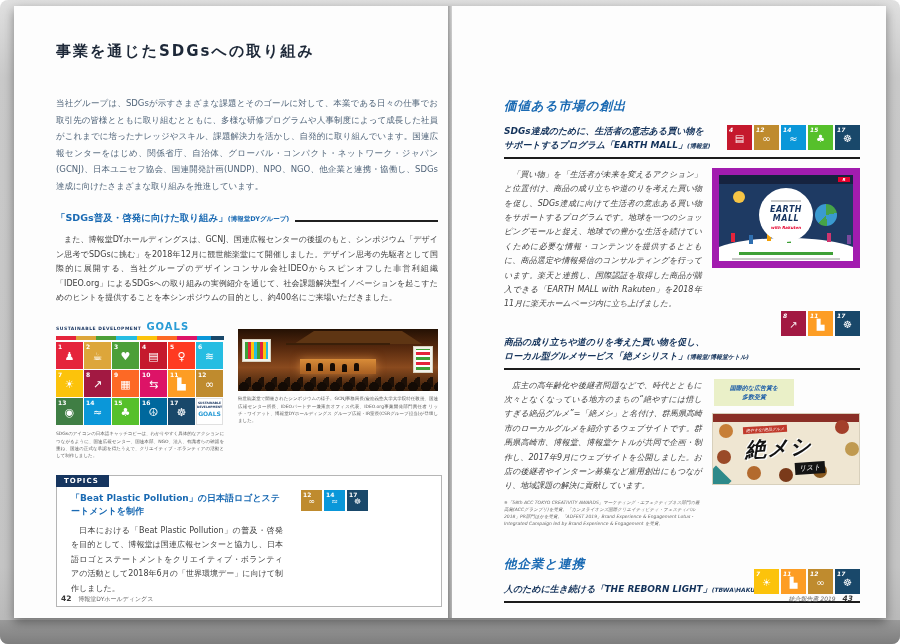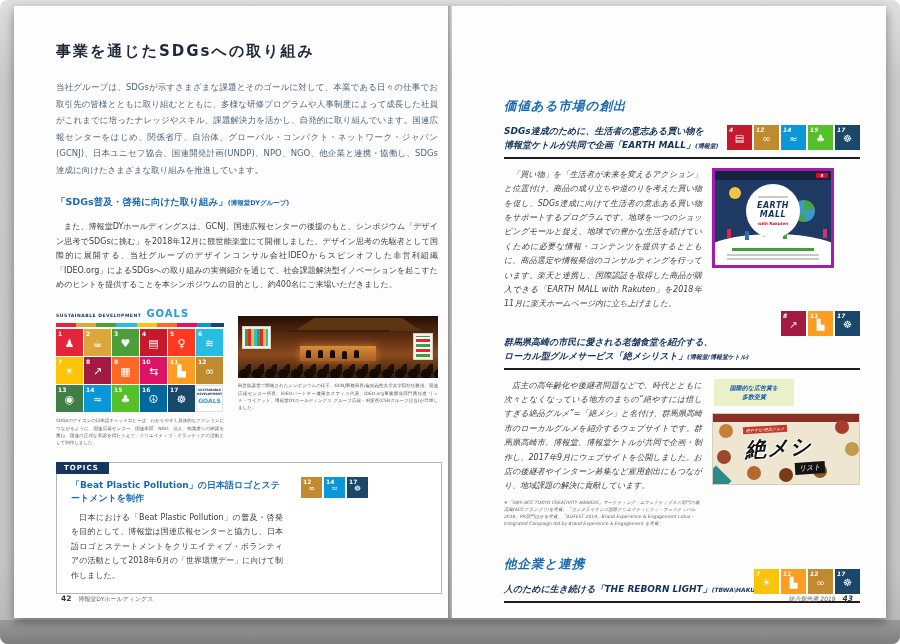--- a/index.html
+++ b/index.html
@@ -6,23 +6,23 @@
   body{width:900px;height:644px;font-family:"DejaVu Sans","Liberation Sans",sans-serif;-webkit-font-smoothing:antialiased;}
   .stage{position:relative;width:900px;height:644px;background:linear-gradient(180deg,#e0e0e0 0%,#c9c9c9 12%,#c4c4c4 88%,#b5b5b5 100%);overflow:hidden;border-radius:8px;}
   .desk-strip{position:absolute;left:0;right:0;bottom:0;height:24px;background:linear-gradient(180deg,#9a9a9a,#7e7e7e);}
   .spread{position:absolute;left:14px;top:6px;width:872px;height:612px;display:flex;box-shadow:0 4px 10px rgba(0,0,0,.4);}
   .page{position:relative;width:434px;height:612px;background:#fdfdfd;box-sizing:border-box;overflow:hidden;}
   .spine{width:4px;background:linear-gradient(90deg,rgba(0,0,0,.28),rgba(0,0,0,.04));}
   .page-left{padding:36px 10px 0 42px;}
   .page-right{padding:92px 26px 0 52px;font-style:italic;}
 
   
-  .main-title{font-size:15px;font-weight:bold;color:#1d2838;letter-spacing:2px;margin:0 0 18px 0;}
+  .main-title{font-size:15px;font-weight:bold;color:#1d2838;letter-spacing:2px;margin:0 0 34px 0;}
   .intro{font-size:8.5px;line-height:1.95;color:#51657a;margin:0 0 18px 0;text-align:justify;}
-  .sec-head-row{display:flex;align-items:flex-start;margin-bottom:8px;flex-direction:column;}
+  .sec-head-row{display:flex;align-items:flex-end;margin-bottom:8px;}
   .sec-head{font-size:9.5px;font-weight:bold;color:#1a6ab3;white-space:nowrap;}
   .sec-head .credit{font-size:6.5px;font-weight:bold;color:#1a6ab3;}
   .rule-fill{flex:1;height:2px;background:#1f1f1f;margin:0 0 3px 6px;}
   .body-p{font-size:8px;line-height:1.8;color:#3d3d3d;margin:0;text-indent:1em;text-align:justify;}
   .sec-title{font-size:12.5px;font-weight:bold;color:#1a6ab3;letter-spacing:1px;margin:0 0 10px 0;}
   .subhead-wrap{position:relative;}
   .subhead{font-size:9px;font-weight:bold;color:#13325a;line-height:1.55;}
   .subhead .credit{font-size:6px;color:#13325a;}
   .sh-rule{height:2px;background:#1c1c1c;margin:4px 0 9px 0;}
   .cols{display:flex;gap:10px;}
@@ -80,21 +80,21 @@
   .topics-title{font-size:9px;font-weight:bold;color:#1a6ab3;margin:2px 0 6px 0;}
   .topics-body{font-size:8px;line-height:1.8;color:#3d3d3d;margin:0;text-indent:1em;text-align:justify;}
   .topics-side{width:130px;flex-shrink:0;}
   .topics-side .sdg-row{justify-content:flex-start;margin-bottom:6px;}
   .plastic-logo{text-align:left;padding-left:2px;}
   .pl1{font-size:16px;font-weight:bold;color:#4ba134;letter-spacing:1px;line-height:1.1;}
   .pl2{font-size:11.5px;font-weight:bold;color:#f08a00;line-height:1.3;}
   .pl3{font-size:4px;color:#2f6f2f;margin-top:2px;}
 
   
-  .em-img{width:122px;height:100px;border:3px solid #a21caf;box-sizing:border-box;overflow:hidden;}
+  .em-img{width:148px;height:100px;border:7px solid #a21caf;box-sizing:border-box;overflow:hidden;}
   .em-top{height:9px;background:#16233f;display:flex;justify-content:flex-end;align-items:center;padding-right:3px;}
   .em-rak{width:12px;height:5px;background:#e6002d;color:#fff;font-size:4px;line-height:5px;text-align:center;font-weight:bold;}
   .em-main{position:relative;height:64px;background:#1e3a63;overflow:hidden;}
   .em-circle{position:absolute;left:50%;top:4px;transform:translateX(-50%);width:54px;height:54px;border-radius:50%;background:#fff;text-align:center;box-sizing:border-box;padding-top:12px;}
   .em-dots{width:30px;height:2px;background:#c9c9c9;margin:0 auto 3px auto;}
   .em-brand{font-size:8px;font-weight:bold;color:#16335f;line-height:1.15;letter-spacing:.5px;white-space:pre-line;}
   .em-with{font-size:4px;color:#e6002d;font-weight:bold;margin-top:2px;}
   .em-sun{position:absolute;left:14px;top:7px;width:12px;height:12px;border-radius:50%;background:#f6c445;}
   .em-earth{position:absolute;right:16px;top:20px;width:22px;height:22px;border-radius:50%;background:conic-gradient(#46a348 0 22%,#3a9ad0 22% 48%,#46a348 48% 62%,#3a9ad0 62% 100%);}
   .em-ground{position:absolute;bottom:-8px;left:-10px;right:-10px;height:18px;background:#fff;border-radius:50% 50% 0 0/100% 100% 0 0;}
@@ -266,21 +266,21 @@
     </section>
 
     <div class="spine"></div>
 
     <section class="page page-right">
 
       <h2 class="sec-title">価値ある市場の創出</h2>
       <div class="subhead-wrap">
         <div class="subhead">
           <div>SDGs達成のために、生活者の意志ある買い物を</div>
-          <div><span>博報堂ケトルが共同で企画「EARTH MALL」</span><span class="credit">(博報堂)</span></div>
+          <div><span>サポートするプログラム「EARTH MALL」</span><span class="credit">(博報堂)</span></div>
         </div>
         <div class="sdg-row">
             <div class="sdg-tile" style="background: rgb(197, 25, 45);">
               <span class="sdg-num">4</span>
               <span class="sdg-glyph">▤</span>
             </div>
             <div class="sdg-tile" style="background: rgb(191, 139, 46);">
               <span class="sdg-num">12</span>
               <span class="sdg-glyph">∞</span>
             </div>
@@ -325,21 +325,21 @@
               <div class="em-g"></div>
               <div class="em-l"></div>
               <div class="em-l"></div>
             </div>
           </div>
         </div>
       </div>
 
       <div class="subhead-wrap mt24">
         <div class="subhead">
-          <div>群馬県高崎の市民に愛される老舗食堂を紹介する、</div>
+          <div>商品の成り立ちや道のりを考えた買い物を促し、</div>
           <div><span>ローカル型グルメサービス「絶メシリスト」</span><span class="credit">(博報堂/博報堂ケトル)</span></div>
         </div>
         <div class="sdg-row raised">
             <div class="sdg-tile" style="background: rgb(162, 25, 66);">
               <span class="sdg-num">8</span>
               <span class="sdg-glyph">↗</span>
             </div>
             <div class="sdg-tile" style="background: rgb(253, 157, 36);">
               <span class="sdg-num">11</span>
               <span class="sdg-glyph">▙</span>

